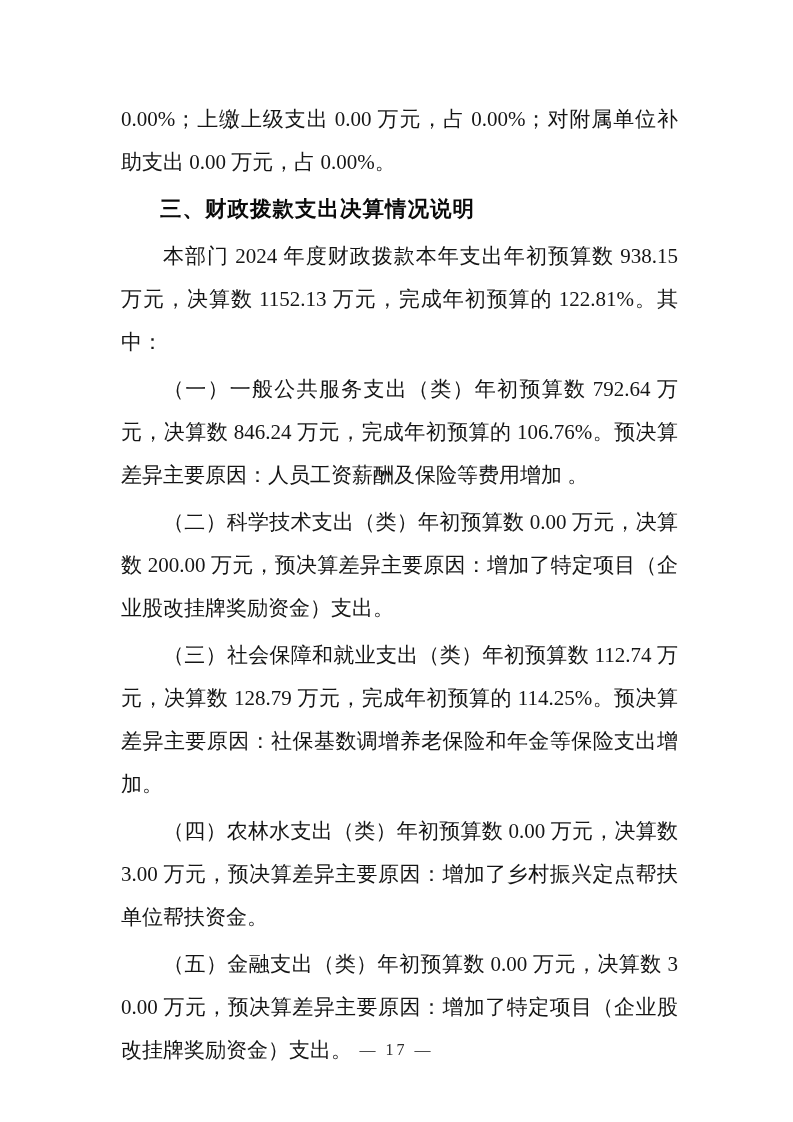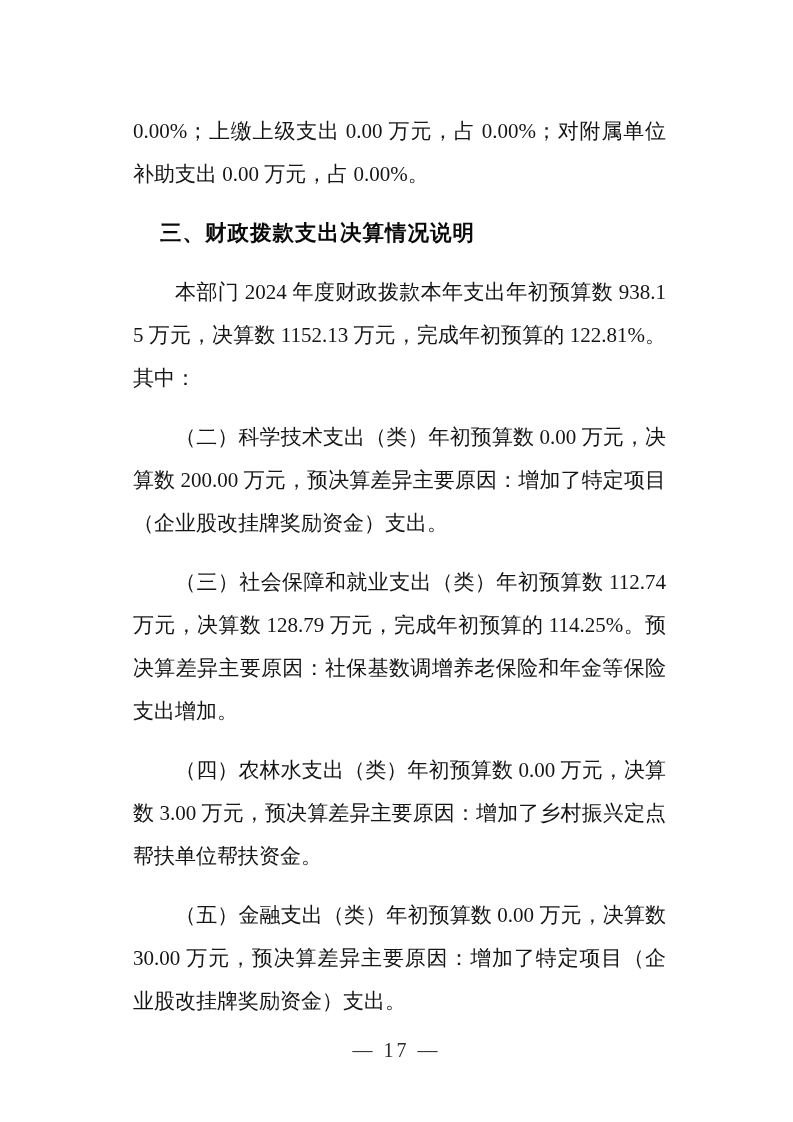--- a/index.html
+++ b/index.html
@@ -20,21 +20,21 @@
     inset: 0;
     background: #ffffff;
   }
   .content {
     position: absolute;
     left: 117px;
     top: 94px;
     width: 565px;
   }
   .para {
-    margin: 16px;
+    margin: 4px;
     font-size: 21px;
     line-height: 43px;
     text-align: justify;
     text-align-last: left;
     text-indent: 2em;
     word-break: break-all;
   }
   .para.no-indent {
     text-indent: 0;
   }
@@ -47,37 +47,38 @@
     text-indent: 2em;
     letter-spacing: 1px;
     color: #0a0a0a;
   }
   .footer {
     position: absolute;
     left: 0;
     right: 0;
     top: 1038px;
     text-align: center;
-    font-size: 20px;
+    font-size: 16px;
     line-height: 24px;
     color: #2a2a2a;
     letter-spacing: 3px;
   }
 </style>
 </head>
 <body>
 
 <div class="page">
   <div class="content">
     <p class="para no-indent">0.00%；上缴上级支出 0.00 万元，占 0.00%；对附属单位补助支出 0.00 万元，占 0.00%。</p>
 
     <h3 class="section-heading">三、财政拨款支出决算情况说明</h3>
 
     <p class="para">本部门 2024 年度财政拨款本年支出年初预算数 938.15 万元，决算数 1152.13 万元，完成年初预算的 122.81%。其中：</p>
 
+    <p class="para">（一）一般公共服务支出（类）年初预算数 792.64 万元，决算数 846.24 万元，完成年初预算的 106.76%。预决算差异主要原因：人员工资薪酬及保险等费用增加 。</p>
 
     <p class="para">（二）科学技术支出（类）年初预算数 0.00 万元，决算数 200.00 万元，预决算差异主要原因：增加了特定项目（企业股改挂牌奖励资金）支出。</p>
 
     <p class="para">（三）社会保障和就业支出（类）年初预算数 112.74 万元，决算数 128.79 万元，完成年初预算的 114.25%。预决算差异主要原因：社保基数调增养老保险和年金等保险支出增加。</p>
 
     <p class="para">（四）农林水支出（类）年初预算数 0.00 万元，决算数 3.00 万元，预决算差异主要原因：增加了乡村振兴定点帮扶单位帮扶资金。</p>
 
     <p class="para">（五）金融支出（类）年初预算数 0.00 万元，决算数 30.00 万元，预决算差异主要原因：增加了特定项目（企业股改挂牌奖励资金）支出。</p>
   </div>
 

